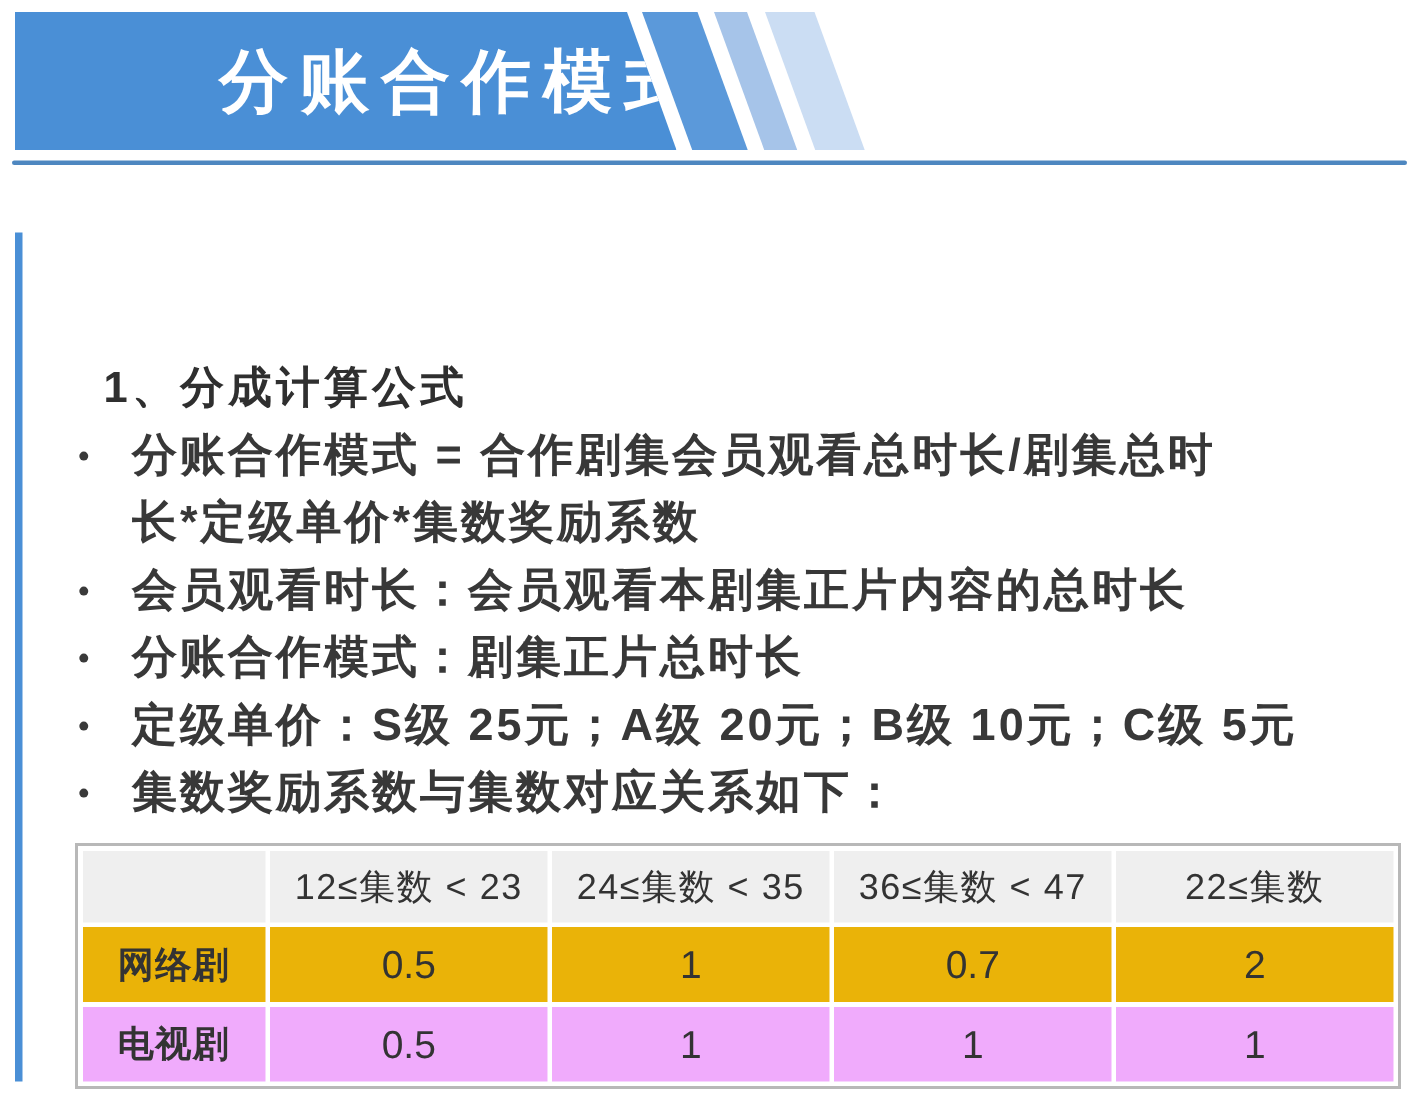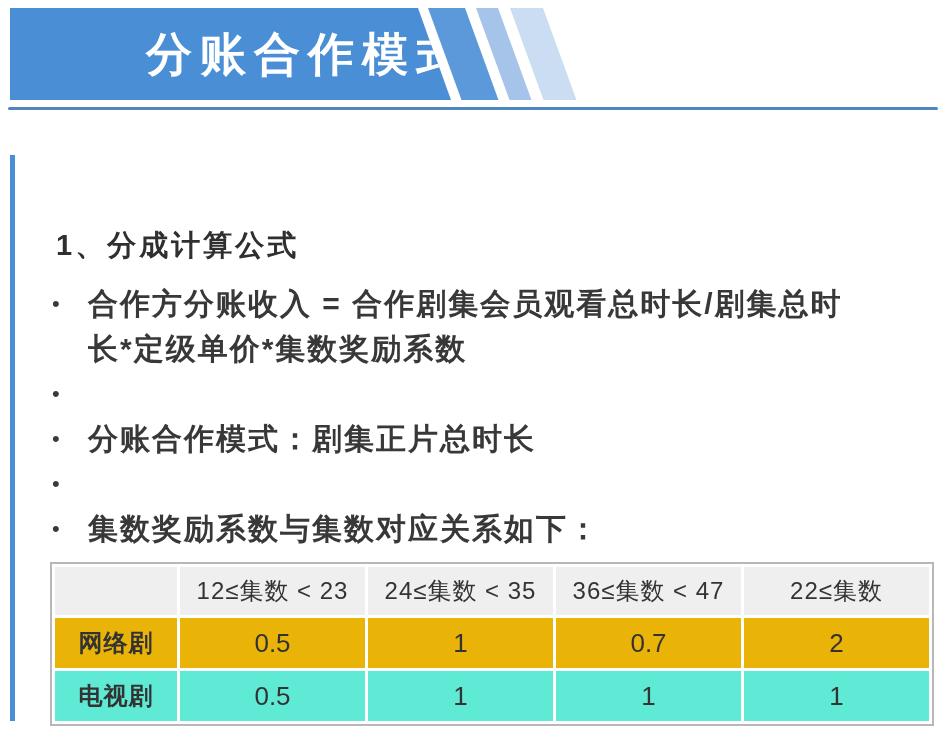--- a/index.html
+++ b/index.html
@@ -30,21 +30,21 @@
   }
 
   
   .left-bar {
     position:absolute; left:10px; top:155px; width:5px; height:566px;
     background:var(--banner-blue,#4A8FD6);
   }
 
   
   .heading {
-    position:absolute; left:52px; top:222px; margin:4px;
+    position:absolute; left:52px; top:222px; margin:17px;
     font-size:29px; font-weight:bold; color:#2f2f2f; letter-spacing:3px;
     white-space:nowrap;
   }
   .bullets {
     position:absolute; left:52px; top:281px; width:870px;
     margin:0; padding:0; list-style:none;
   }
   .bullet { display:flex; align-items:flex-start; }
   .dot {
     flex:0 0 36px; font-size:22px; line-height:45px; color:#3a3a3a;
@@ -64,21 +64,21 @@
   table.coef col.c0 { width:125px; }
   table.coef th, table.coef td {
     border:3px solid #ffffff; text-align:center; vertical-align:middle;
     overflow:hidden;
   }
   table.coef thead th {
     height:46px; background:#efefef; font-size:24px; font-weight:400;
     color:#333; letter-spacing:1px;
   }
   table.coef tbody tr.row-0 td { background:#eab308; }
-  table.coef tbody tr.row-1 td { background:#5eead4; }
+  table.coef tbody tr.row-1 td { background:#f0abfc; }
   table.coef tbody td { height:48px; font-size:26px; color:#333; }
   table.coef tbody td.row-label { font-size:24px; font-weight:600; letter-spacing:1px; }
 </style>
 </head>
 <body>
 
 <div class="page">
 
   <div class="banner-main">
     <span class="banner-title">分账合作模式</span>
@@ -89,35 +89,41 @@
   <div class="hr-line"></div>
 
   <div class="left-bar"></div>
 
   <h2 class="heading">1、分成计算公式</h2>
 
   <ul class="bullets">
     <li class="bullet">
       <span class="dot">•</span>
       <div class="bullet-text">
-        <div>合作方分账收入 = 合作剧集会员观看总时长/剧集总时</div>
+        <div>分账合作模式 = 合作剧集会员观看总时长/剧集总时</div>
         <div>长*定级单价*集数奖励系数</div>
       </div>
     </li>
     <li class="bullet">
       <span class="dot">•</span>
+      <div class="bullet-text">
+        <div>会员观看时长：会员观看本剧集正片内容的总时长</div>
+      </div>
     </li>
     <li class="bullet">
       <span class="dot">•</span>
       <div class="bullet-text">
         <div>分账合作模式：剧集正片总时长</div>
       </div>
     </li>
     <li class="bullet">
       <span class="dot">•</span>
+      <div class="bullet-text">
+        <div>定级单价：S级 25元；A级 20元；B级 10元；C级 5元</div>
+      </div>
     </li>
     <li class="bullet">
       <span class="dot">•</span>
       <div class="bullet-text">
         <div>集数奖励系数与集数对应关系如下：</div>
       </div>
     </li>
   </ul>
 
   <div class="table-wrap">

